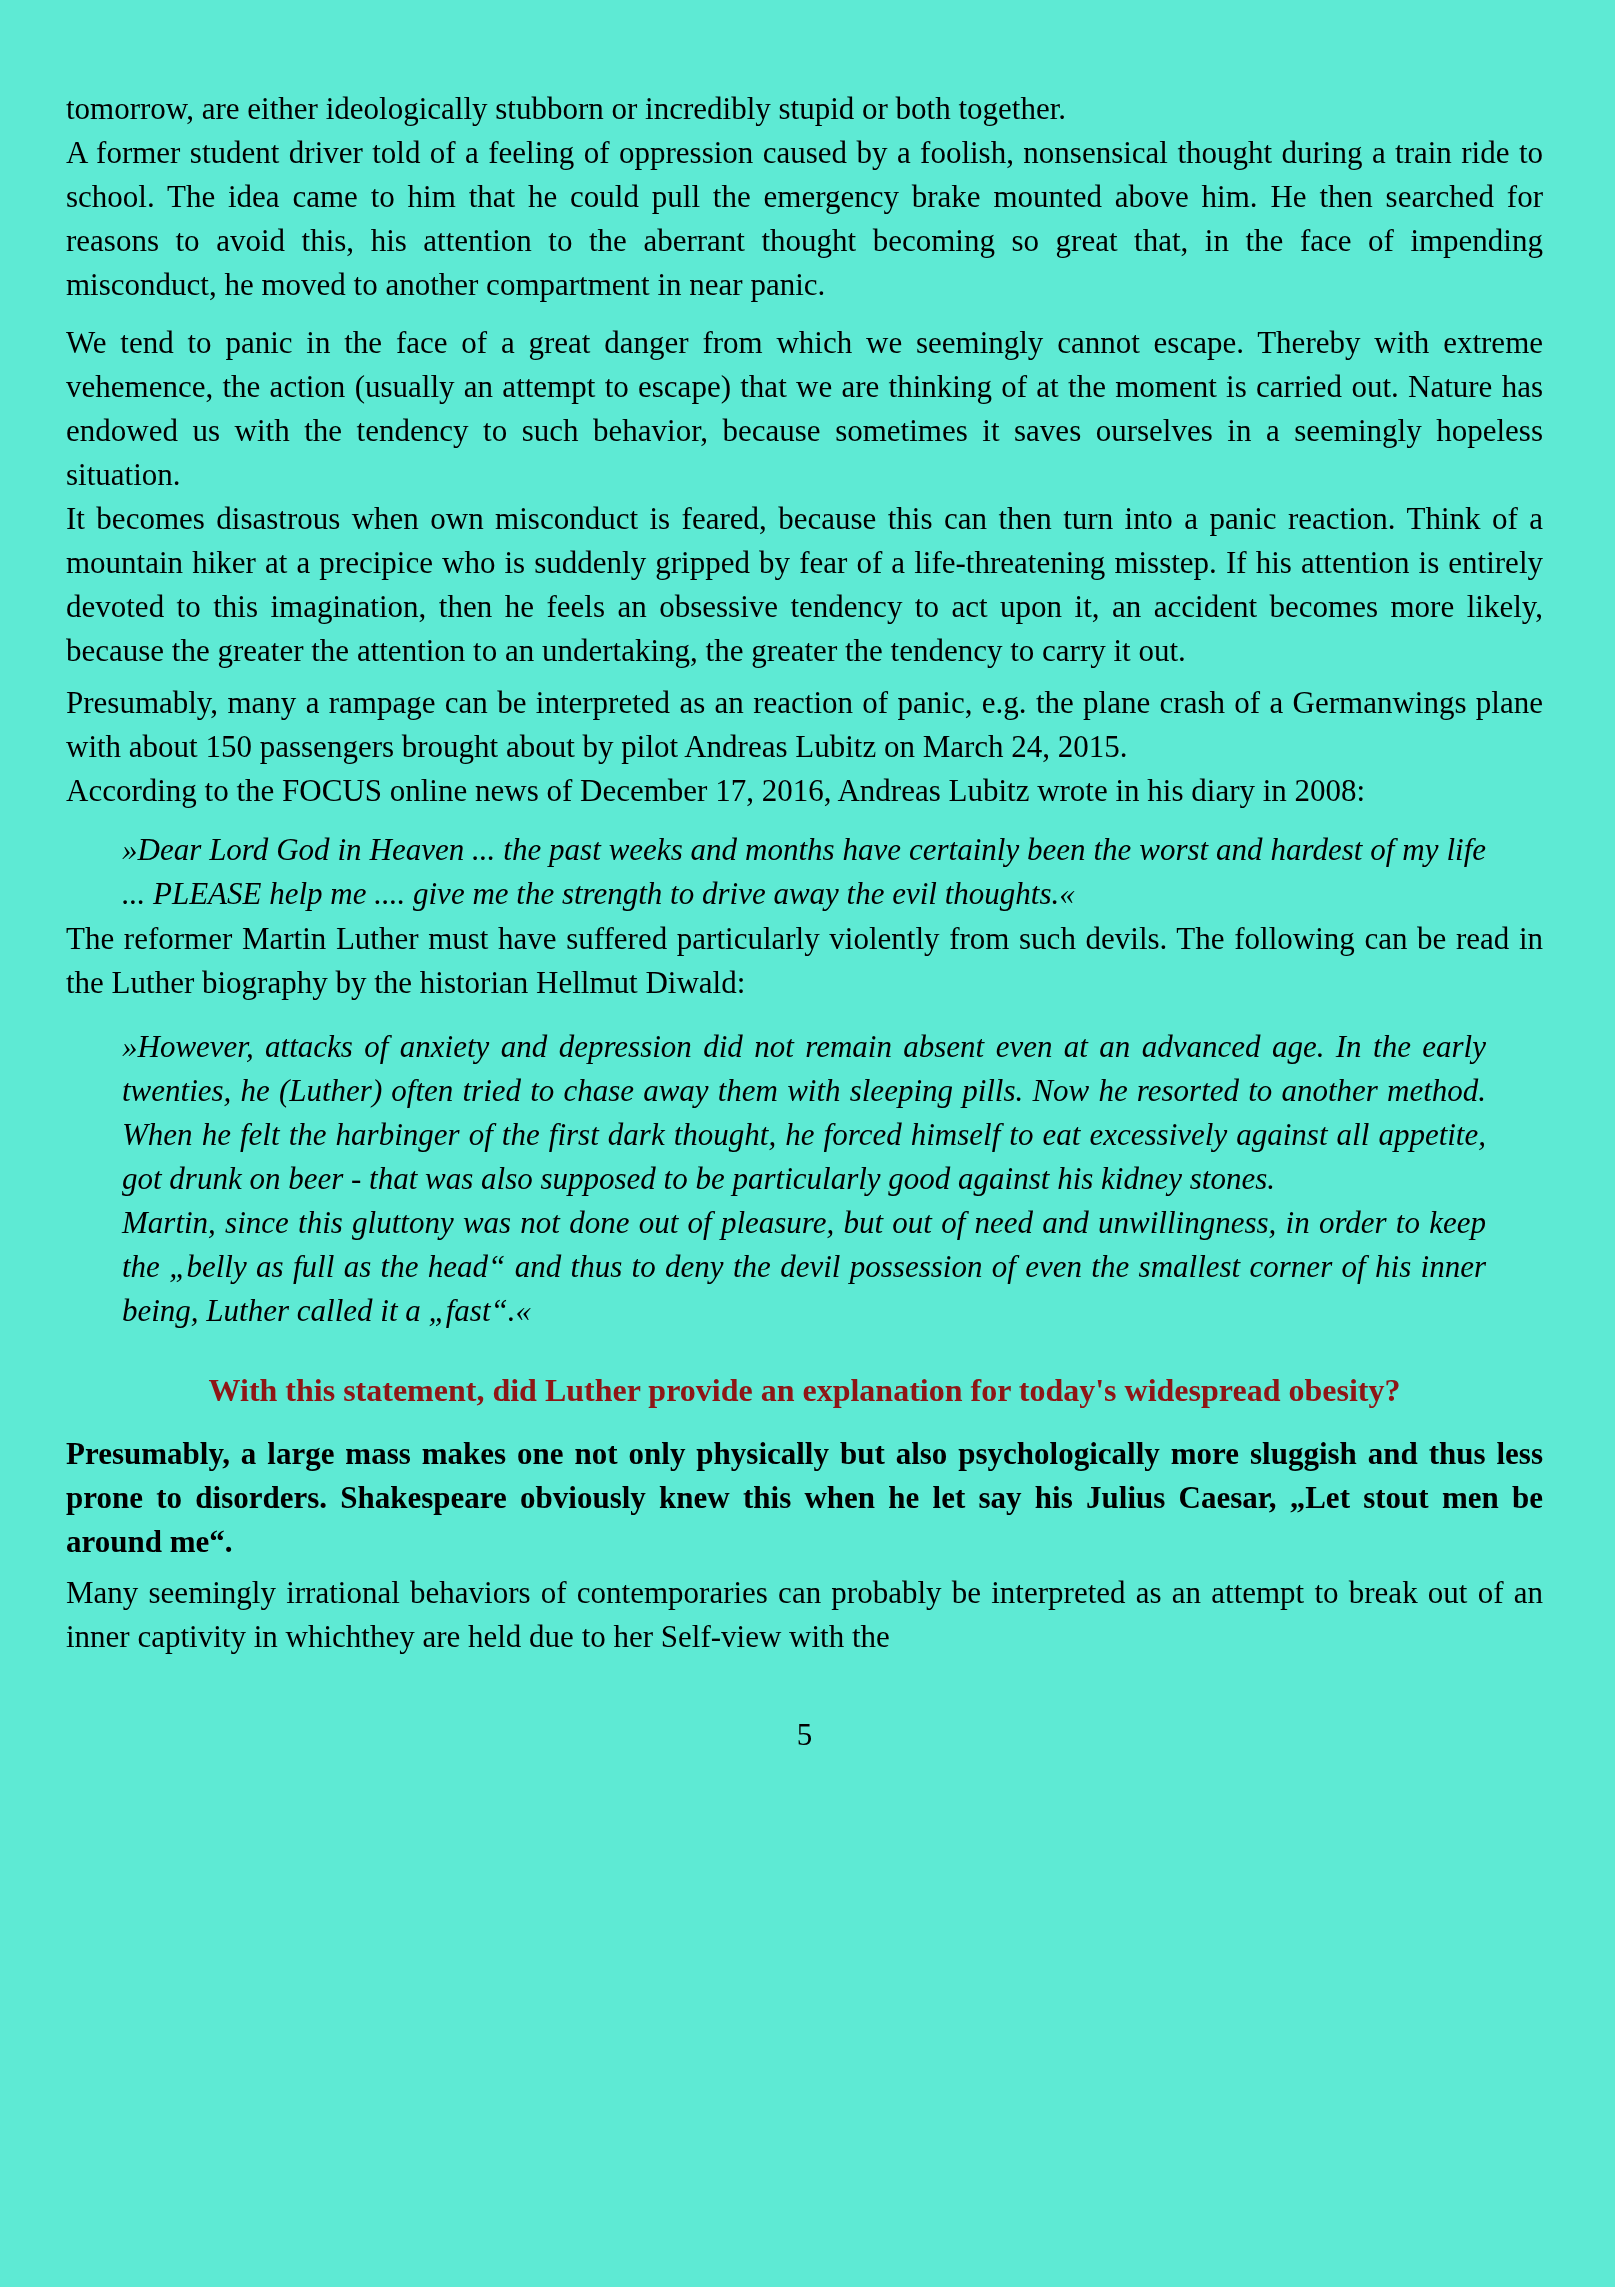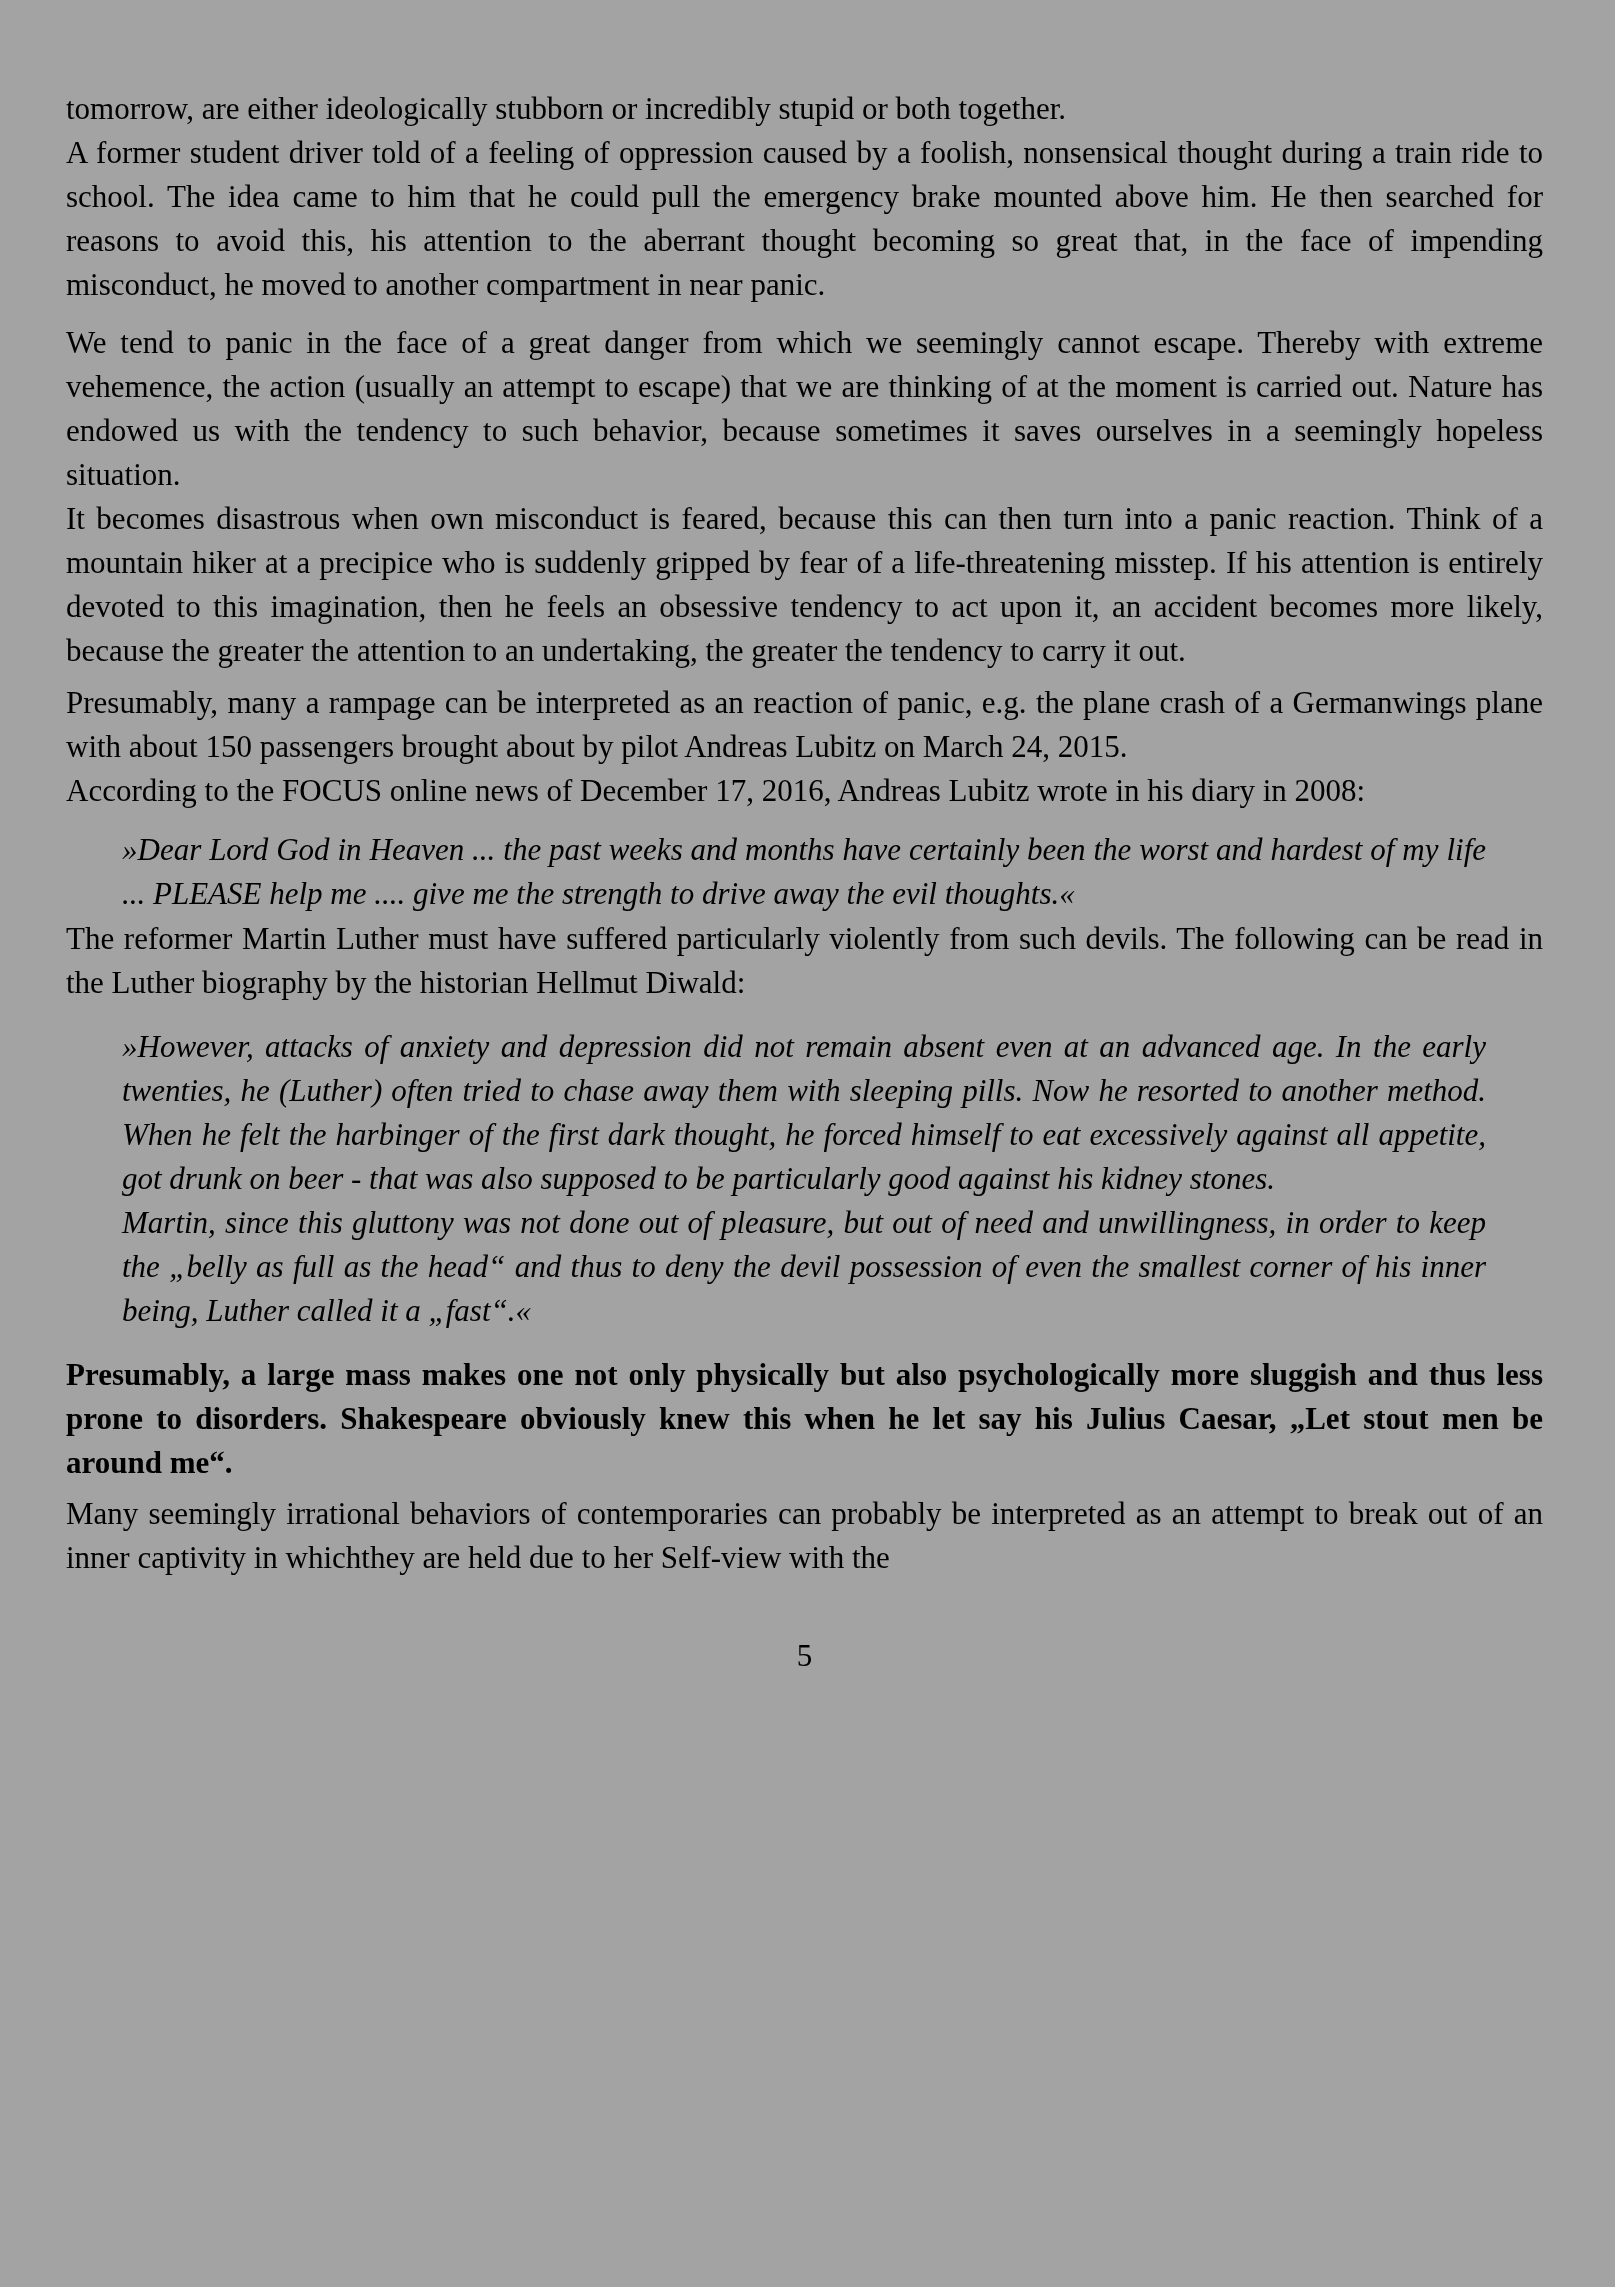--- a/index.html
+++ b/index.html
@@ -5,21 +5,21 @@
   html, body {
     margin: 0;
     padding: 0;
     background: #ffffff;
   }
   .sheet {
     position: relative;
     box-sizing: border-box;
     width: 1615px;
     height: 2288px;
-    background: #a3a3a3;
+    background: #5eead4;
     color: #000000;
     font-family: "Liberation Serif", "DejaVu Serif", serif;
     font-size: 31px;
     line-height: 44px;
     padding: 87px 72px 0 66px;
     overflow: hidden;
   }
   .para {
     margin: 0;
     text-align: justify;
@@ -75,20 +75,21 @@
   </blockquote>
 
 
   <p class="para g11">The reformer Martin Luther must have suffered particularly violently from such devils. The following can be read in the Luther biography by the historian Hellmut Diwald:</p>
 
   <blockquote class="g22">
     <p class="para">»However, attacks of anxiety and depression did not remain absent even at an advanced age. In the early twenties, he (Luther) often tried to chase away them with sleeping pills. Now he resorted to another method. When he felt the harbinger of the first dark thought, he forced himself to eat excessively against all appetite, got drunk on beer - that was also supposed to be particularly good against his kidney stones.</p>
     <p class="para g0">Martin, since this gluttony was not done out of pleasure, but out of need and unwillingness, in order to keep the „belly as full as the head“ and thus to deny the devil possession of even the smallest corner of his inner being, Luther called it a „fast“.«</p>
   </blockquote>
 
+  <p class="question-heading g38">With this statement, did Luther provide an explanation for today's widespread obesity?</p>
 
   <p class="para bold-para g22">Presumably, a large mass makes one not only physically but also psychologically more sluggish and thus less prone to disorders. Shakespeare obviously knew this when he let say his Julius Caesar, „Let stout men be around me“.</p>
 
   <p class="para g8">Many seemingly irrational behaviors of contemporaries can probably be interpreted as an attempt to break out of an inner captivity in whichthey are held due to her Self-view with the</p>
 
   <p class="page-number">5</p>
 
 </div>
 
 

